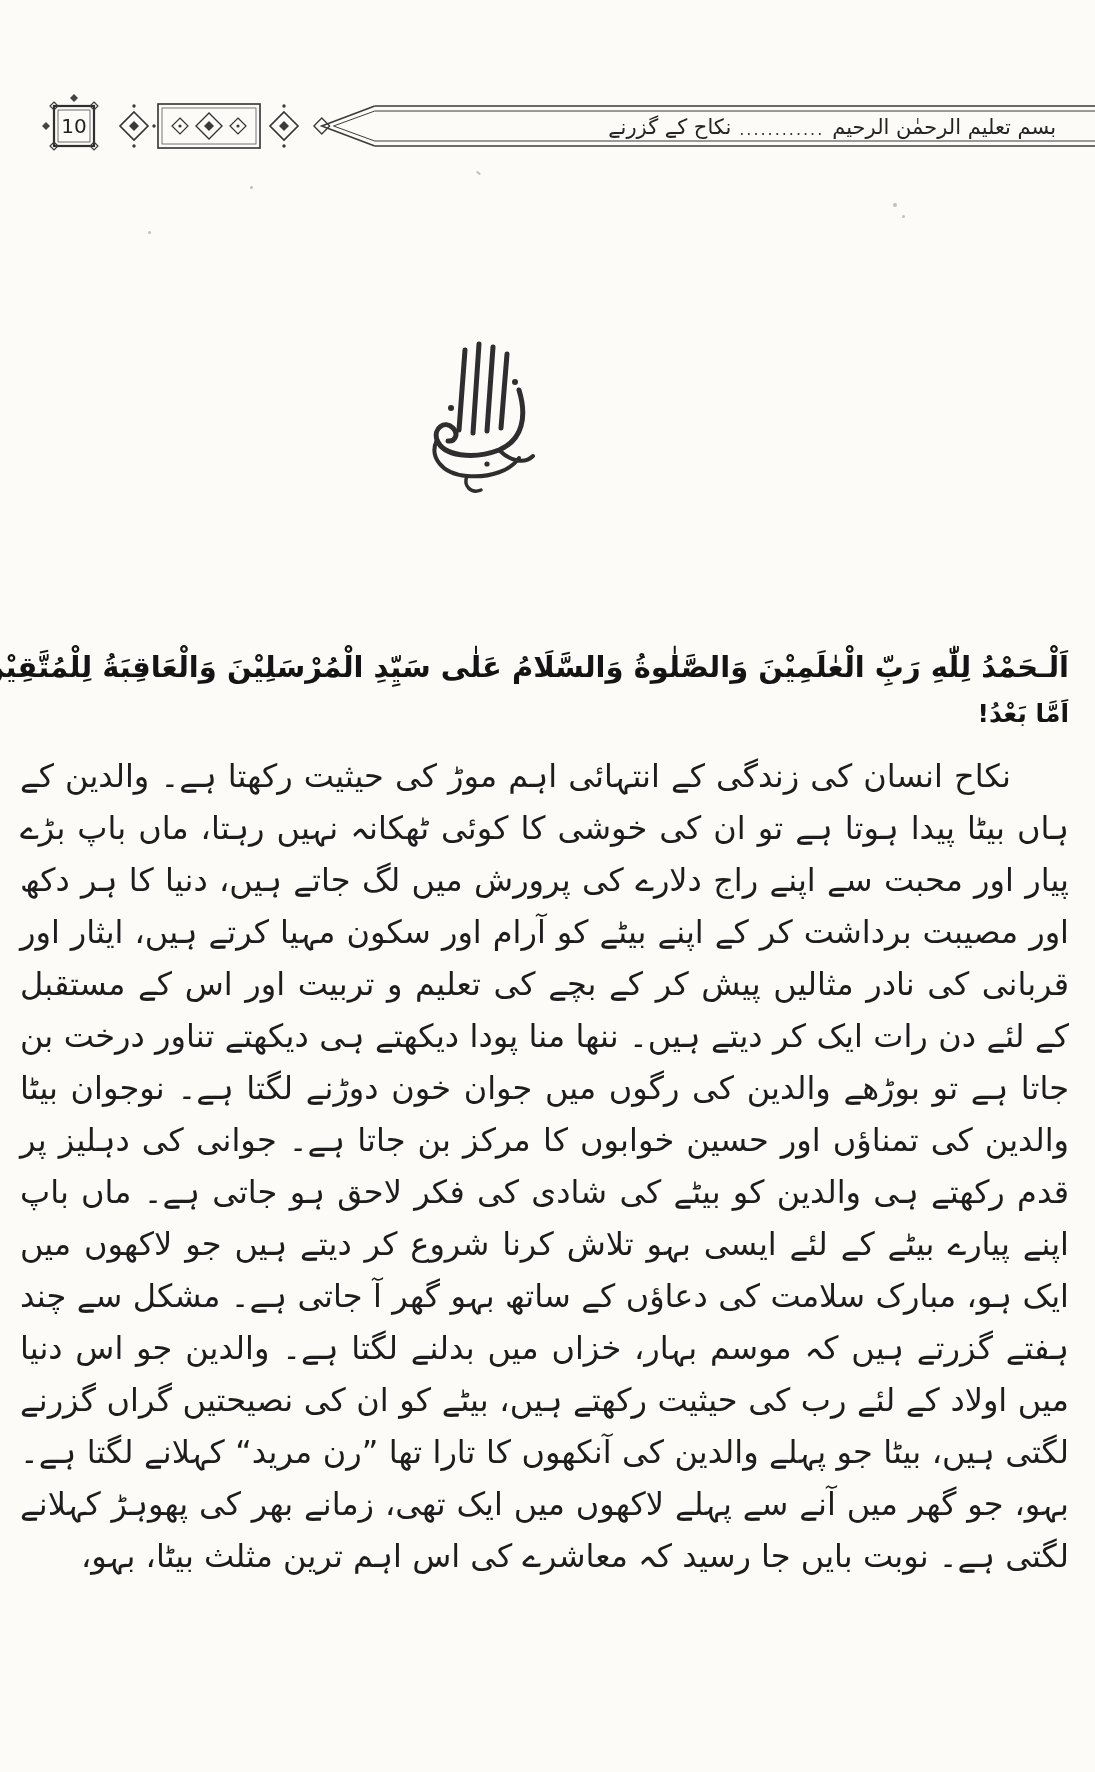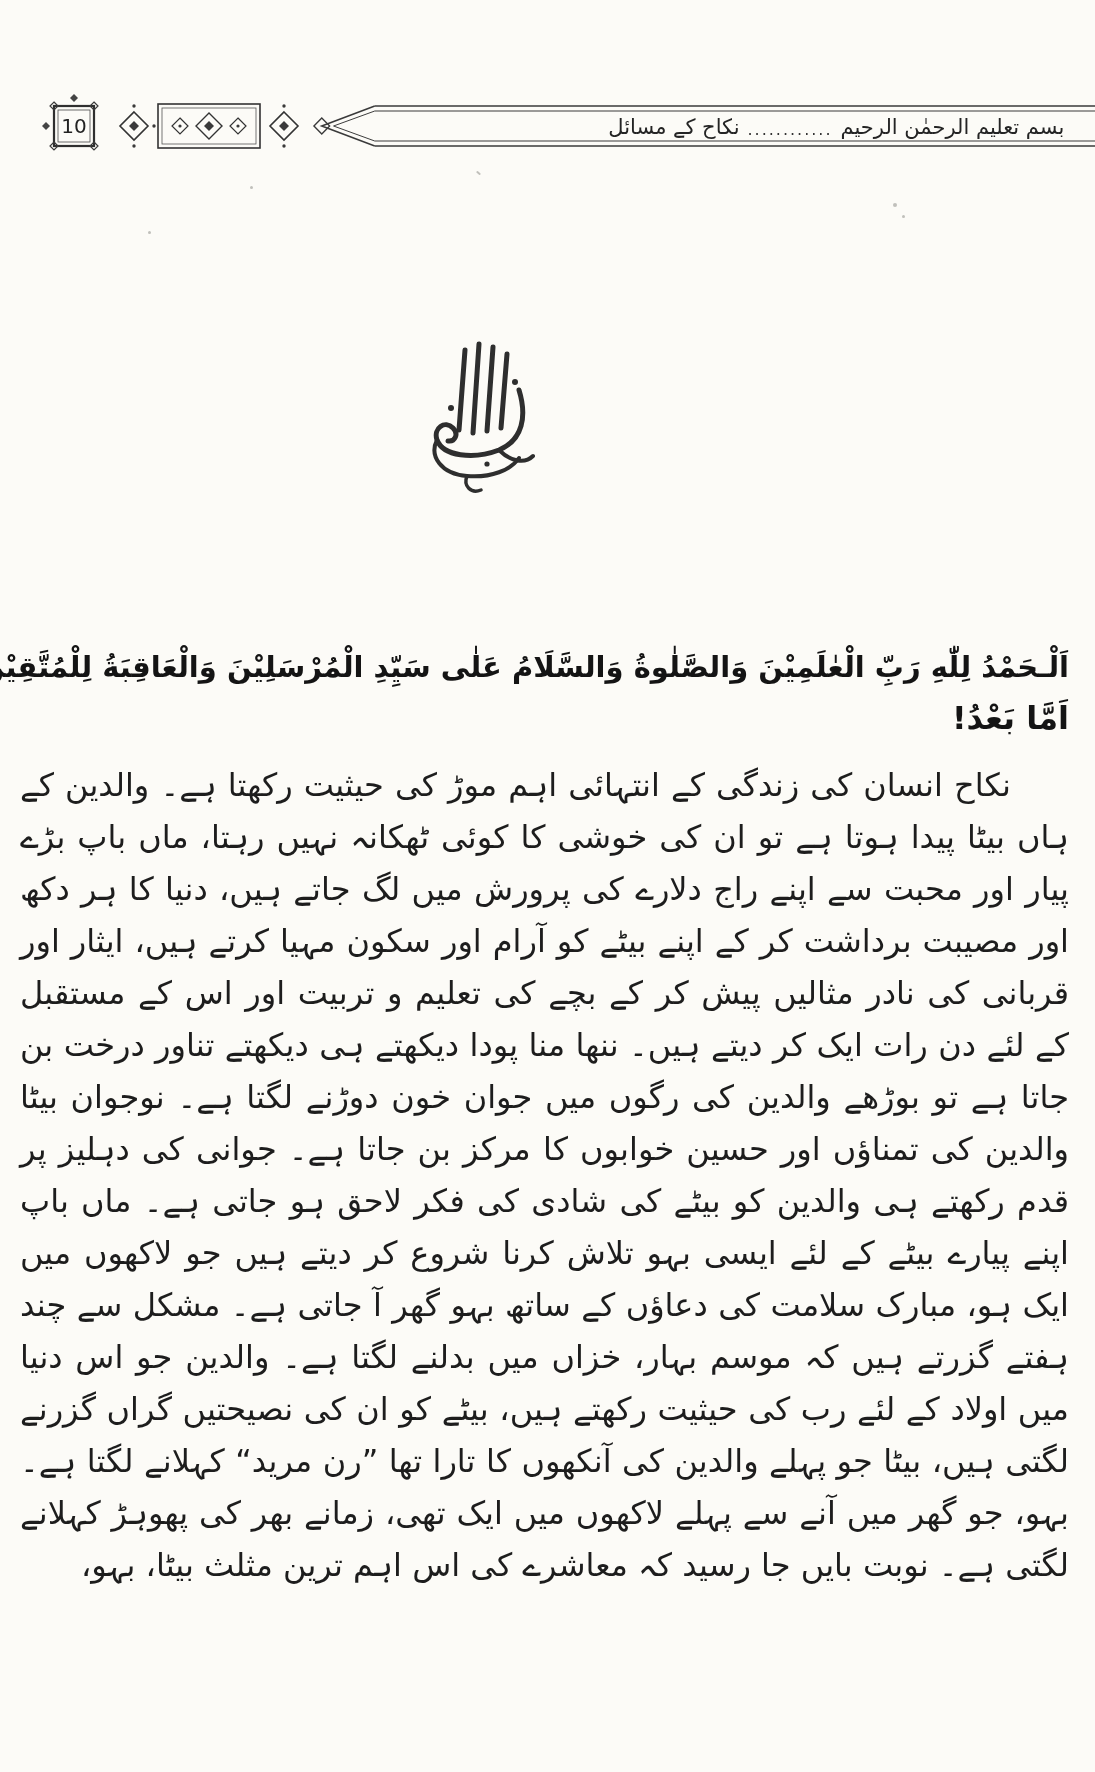--- a/index.html
+++ b/index.html
@@ -60,21 +60,21 @@
   .arabic {
     margin: 0;
     font-size: 29px; font-weight: bold;
     line-height: 1.75;
     white-space: nowrap;
     text-align: right;
     color: #141414;
   }
   .amma {
     margin: 6px 0 0 0;
-    font-size: 32px; font-weight: bold;
+    font-size: 25px; font-weight: bold;
     text-align: right;
     color: #141414;
   }
   .para {
     margin: 22px 0 0 0;
     font-size: 32px;
     line-height: 52px;
     text-align: justify;
     text-indent: 58px;
     color: #1d1d1d;
@@ -139,21 +139,21 @@
         <path d="M66 21 H800" stroke="#3a3a3a" stroke-width="1.2" fill="none"></path>
         <path d="M66 51 H800" stroke="#3a3a3a" stroke-width="1.2" fill="none"></path>
         <path d="M66 56 H800" stroke="#3a3a3a" stroke-width="1.6" fill="none"></path>
         <path d="M66 16 L12 36 L66 56" stroke="#3a3a3a" stroke-width="1.6" fill="none"></path>
         <path d="M66 21 L24 36 L66 51" stroke="#3a3a3a" stroke-width="1" fill="none"></path>
         <polygon points="12,28 20,36 12,44 4,36" fill="none" stroke="#3a3a3a" stroke-width="1.4"></polygon>
       </svg>
       <div class="band-text">
         <span>بسم تعلیم الرحمٰن الرحیم</span>
         <span class="leader">............</span>
-        <span>نکاح کے مسائل</span>
+        <span>نکاح کے گزرنے</span>
       </div>
     </div>
   </header>
 
   <div class="bismillah-wrap" role="img" aria-label="بسم اللہ الرحمٰن الرحیم">
     <svg width="130" height="170" viewBox="0 0 130 170">
       <g stroke="#2e2e2e" fill="none" stroke-linecap="round">
         <path d="M50 12 L44 92" stroke-width="5"></path>
         <path d="M64 6 L58 95" stroke-width="5"></path>
         <path d="M78 9 L72 93" stroke-width="5"></path>

